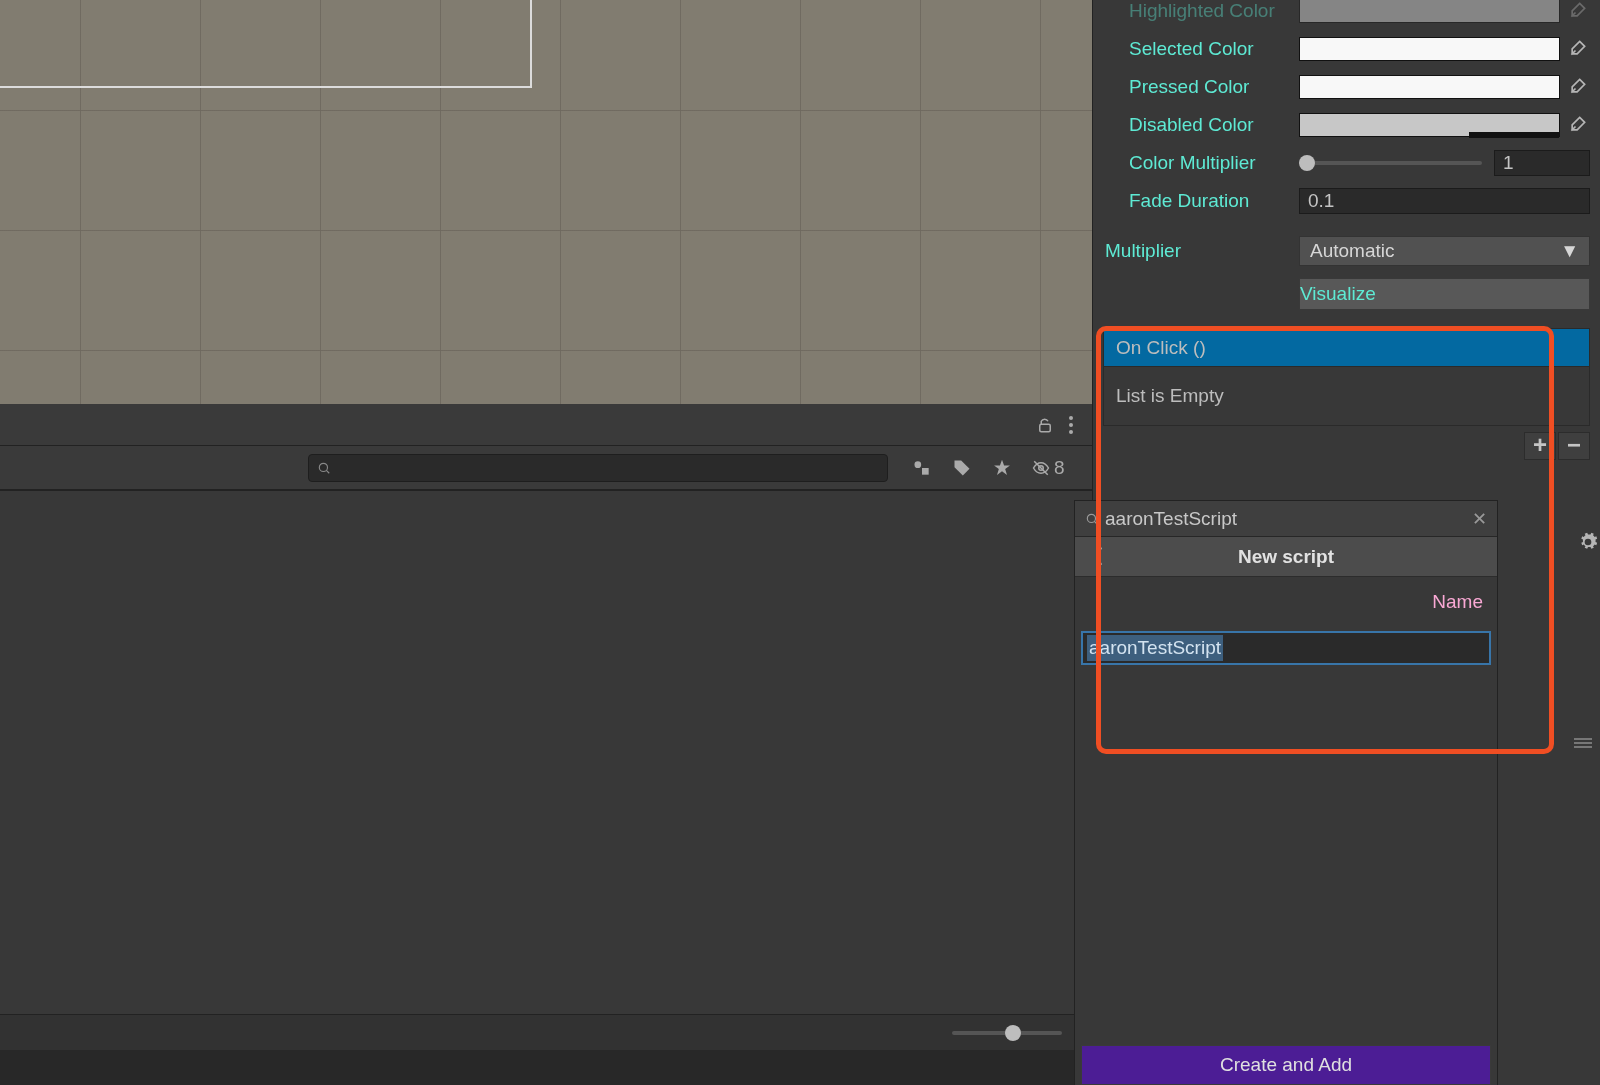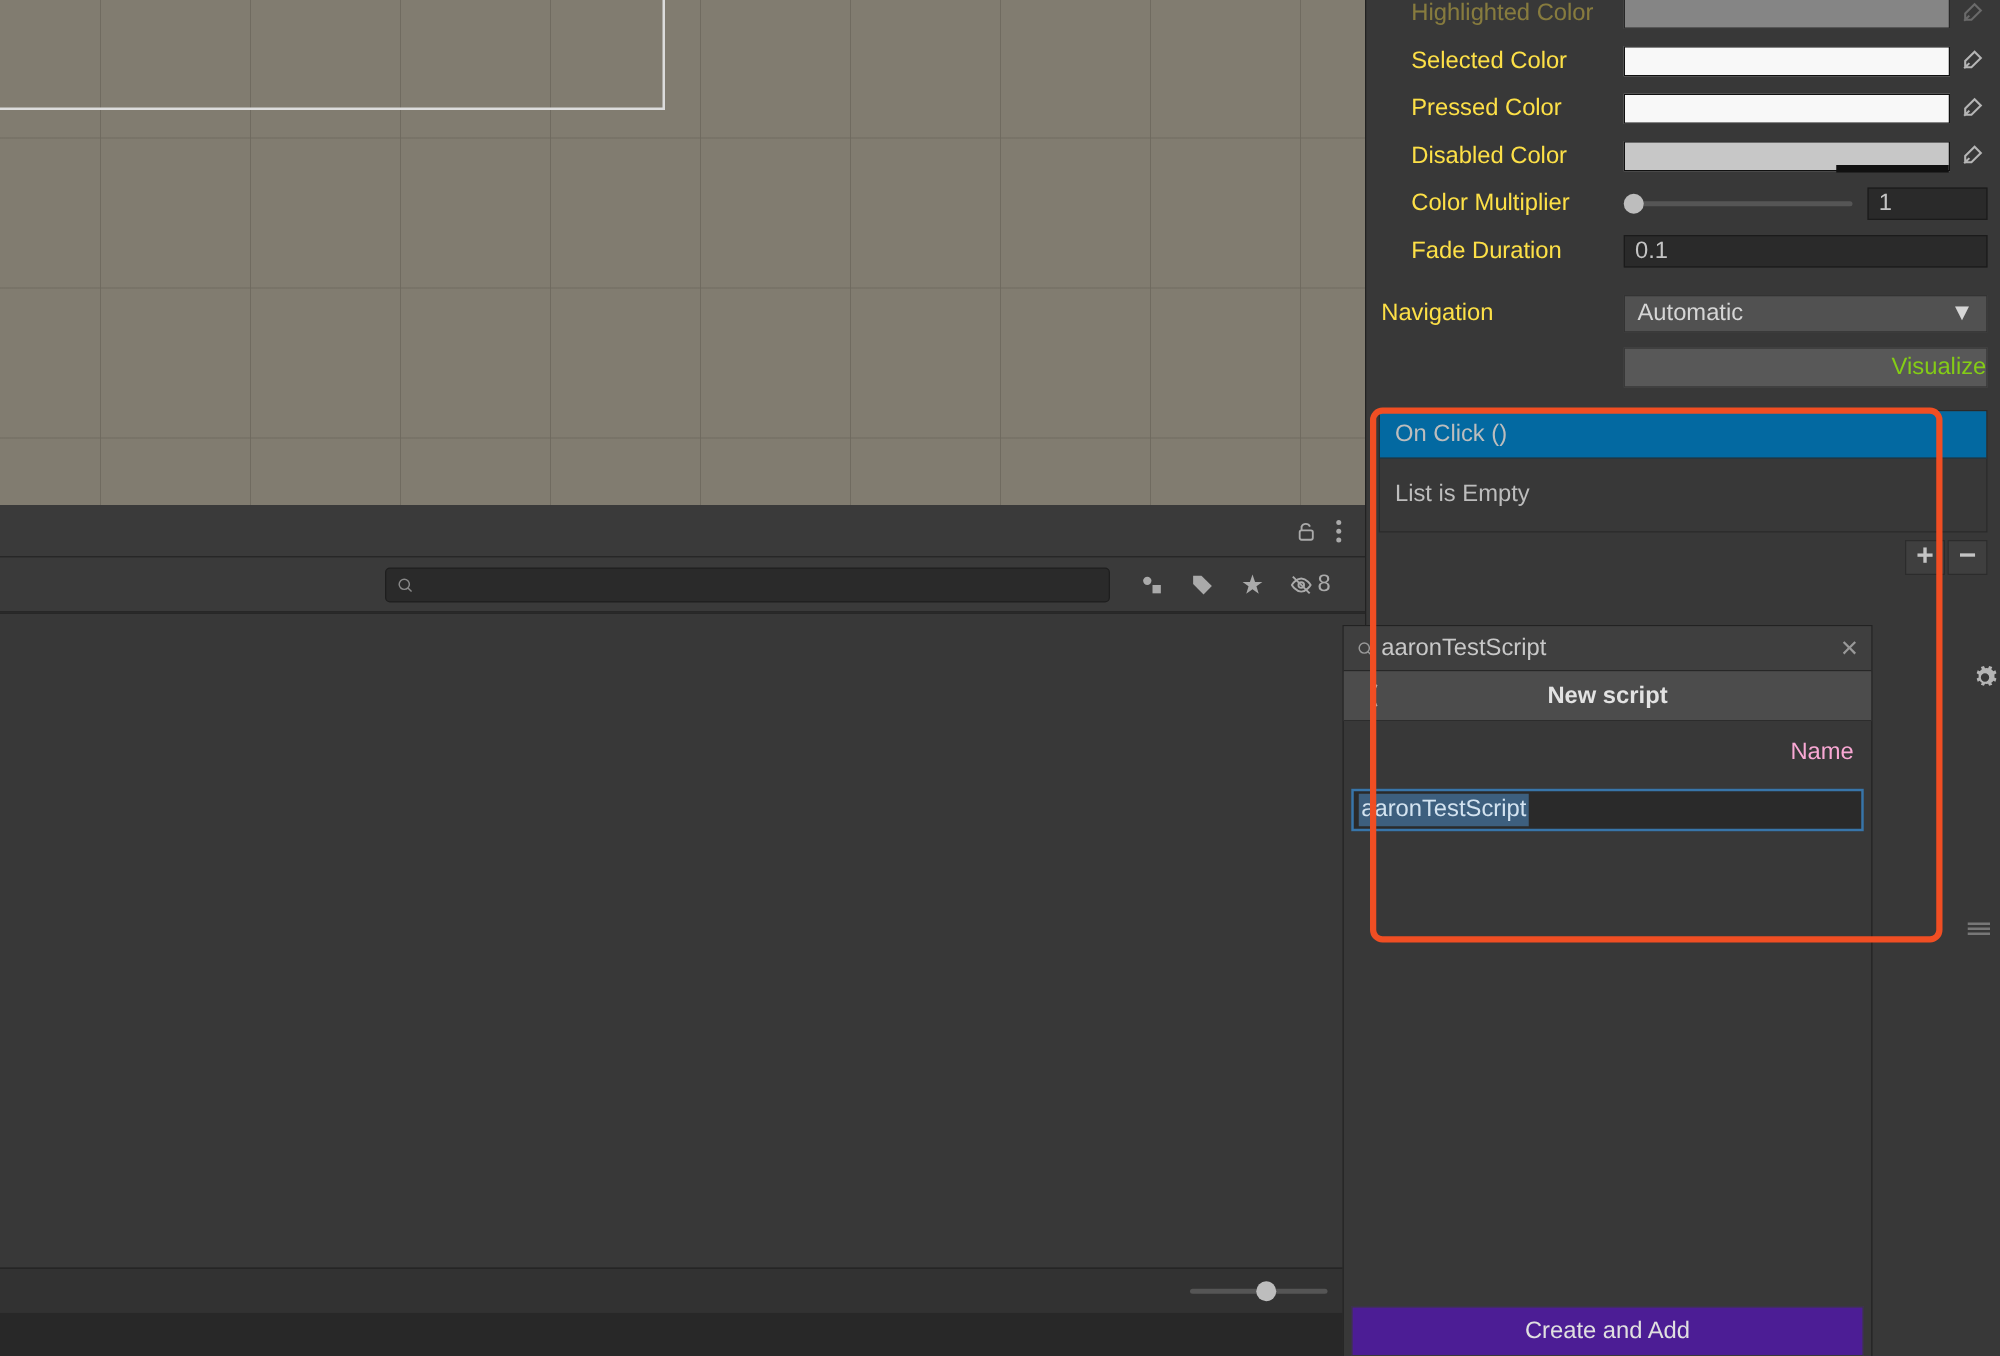--- a/index.html
+++ b/index.html
@@ -134,21 +134,21 @@
     height: 1085px;
     background: #383838;
     border-left: 1px solid #222;
   }
   .prop-row {
     display: flex;
     align-items: center;
     height: 38px;
     padding: 0 10px 0 36px;
   }
-  .prop-label { width: 170px; color: #fde047; }
+  .prop-label { width: 170px; color: #5eead4; }
   .color-field {
     flex: 1;
     height: 24px;
     background: #f8f8f8;
     border: 1px solid #111;
     position: relative;
     margin-right: 8px;
   }
   .color-field.dim { background: #c7c7c7; }
   .color-field.dim::after {
@@ -201,23 +201,23 @@
     display: flex; align-items: center; justify-content: space-between;
     padding: 0 10px;
     color: #d6d6d6;
     cursor: pointer;
   }
   .visualize-btn {
     margin: 6px 10px 0 206px;
     height: 32px;
     background: #585858;
     border: 1px solid #393939;
-    text-align: right;
+    text-align: left;
     line-height: 30px;
-    color: #84cc16;
+    color: #5eead4;
     cursor: pointer;
   }
 
   .section {
     margin: 18px 10px 0 10px;
     border: 1px solid #2a2a2a;
     background: #383838;
   }
   .section-head {
     height: 38px;
@@ -483,21 +483,21 @@
         <div class="thumb"></div>
       </div>
     <div class="num-field">1</div>
   </div>
   <div class="prop-row">
     <div class="prop-label">Fade Duration</div>
     <div class="num-field wide">0.1</div>
   </div>
 
   <div class="nav-row">
-    <div class="prop-label">Navigation</div>
+    <div class="prop-label">Multiplier</div>
     <div class="dropdown">
       <span>Automatic</span>
       <span>▼</span>
     </div>
   </div>
   <div class="visualize-btn">Visualize</div>
 
   <div class="section">
     <div class="section-head">On Click ()</div>
     <div class="section-body">List is Empty</div>

